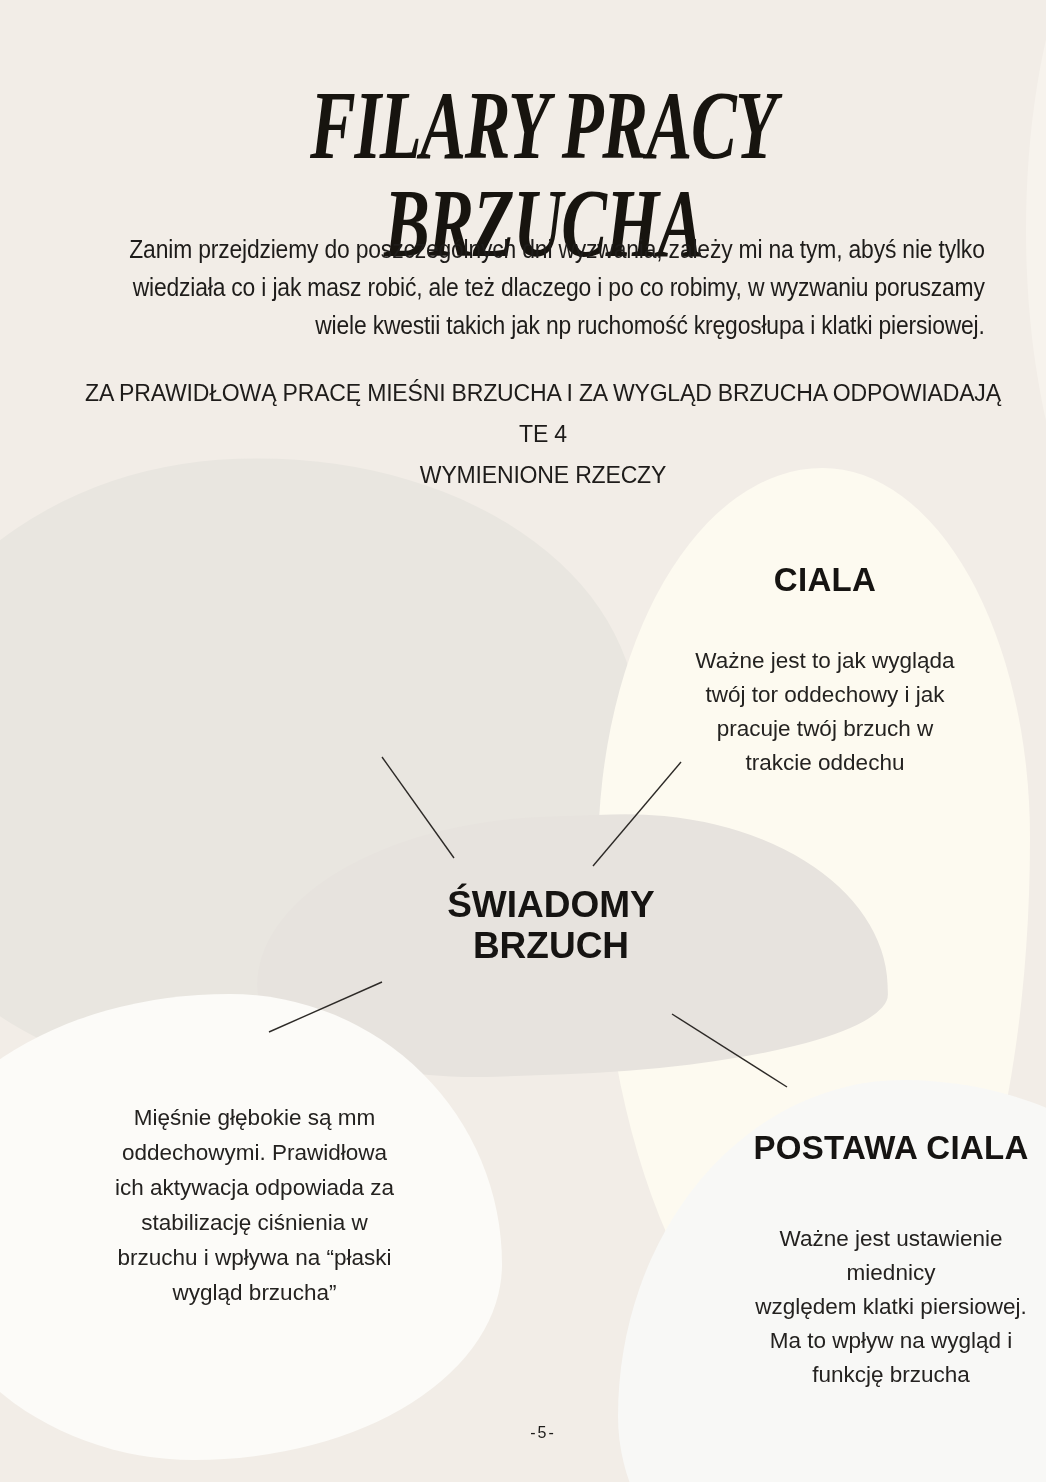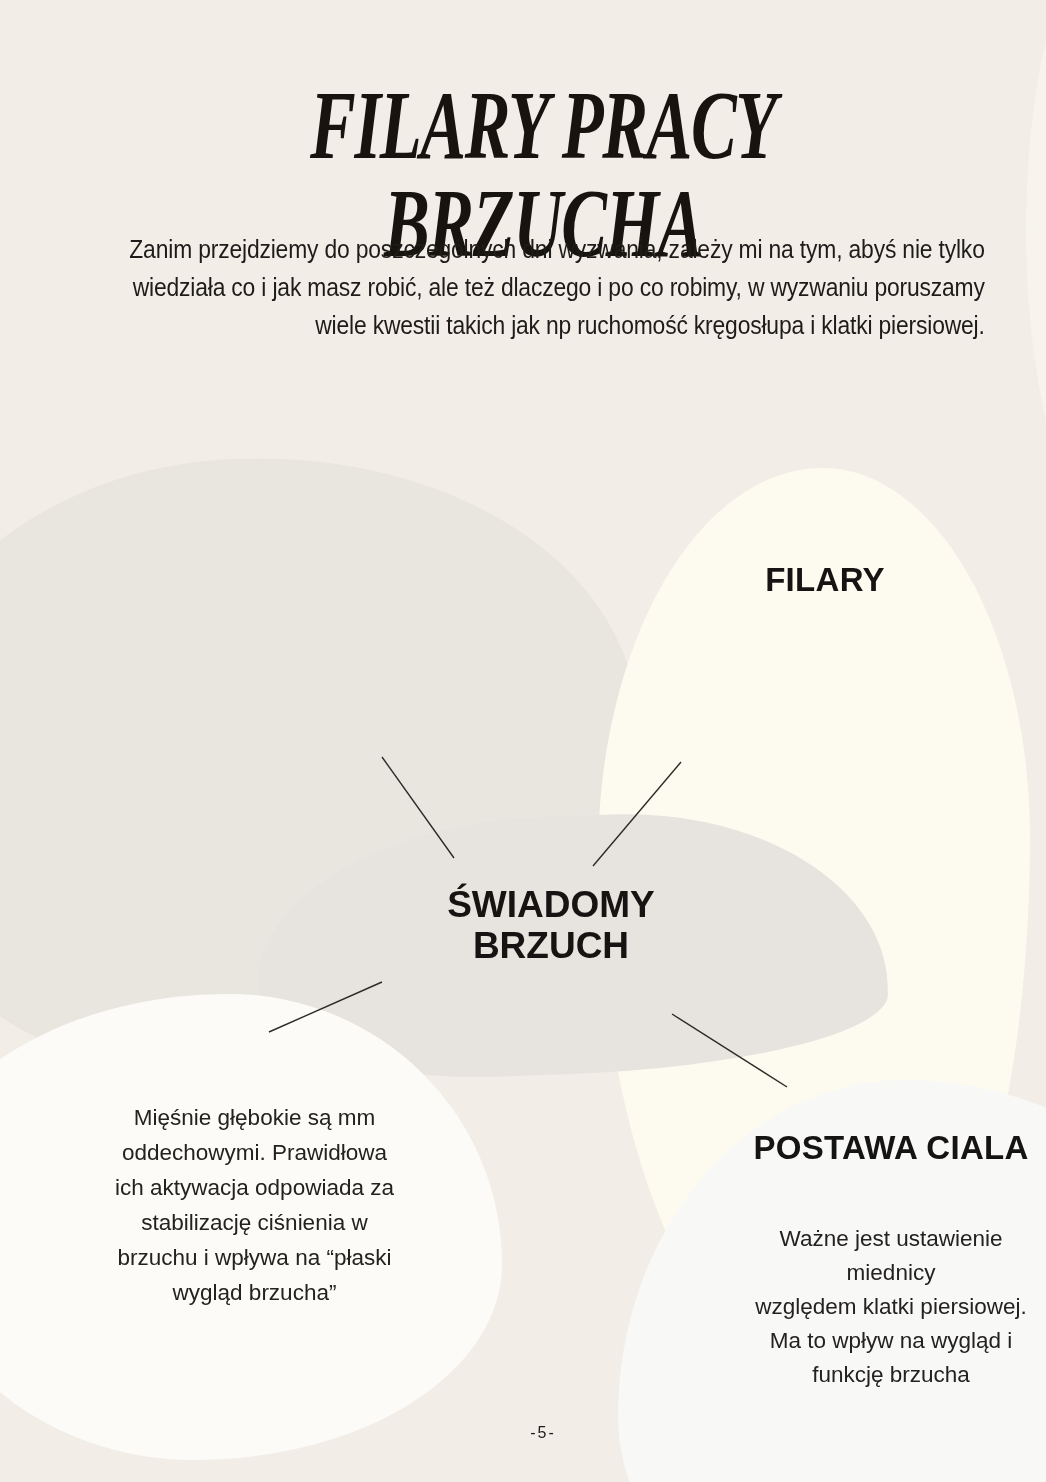--- a/index.html
+++ b/index.html
@@ -122,24 +122,32 @@
   <div class="layer title-wrap">
     <span class="title-inner">FILARY PRACY BRZUCHA</span>
   </div>
 
   <div class="layer intro-wrap">
     <span class="intro-inner pre">Zanim przejdziemy do poszczególnych dni wyzwania, zależy mi na tym, abyś nie tylko
 wiedziała co i jak masz robić, ale też dlaczego i po co robimy, w wyzwaniu poruszamy
 wiele kwestii takich jak np ruchomość kręgosłupa i klatki piersiowej.</span>
   </div>
 
+  <div class="layer subhead-wrap">
+    <span class="subhead-inner pre">ZA PRAWIDŁOWĄ PRACĘ MIEŚNI BRZUCHA I ZA WYGLĄD BRZUCHA  ODPOWIADAJĄ TE 4
+WYMIENIONE RZECZY</span>
+  </div>
 
 
   <div class="layer node node-oddech">
-    <div class="node-title pre">FILARY</div>
+    <div class="node-title pre">CIALA</div>
+    <div class="node-body pre">Ważne jest to jak wygląda
+twój tor oddechowy i jak
+pracuje twój brzuch w
+trakcie oddechu</div>
   </div>
 
   <div class="layer center-node">
     <div class="center-title pre">ŚWIADOMY
 BRZUCH</div>
   </div>
 
   <div class="layer node node-miesnie">
     <div class="node-body pre">Mięśnie głębokie są mm
 oddechowymi. Prawidłowa

